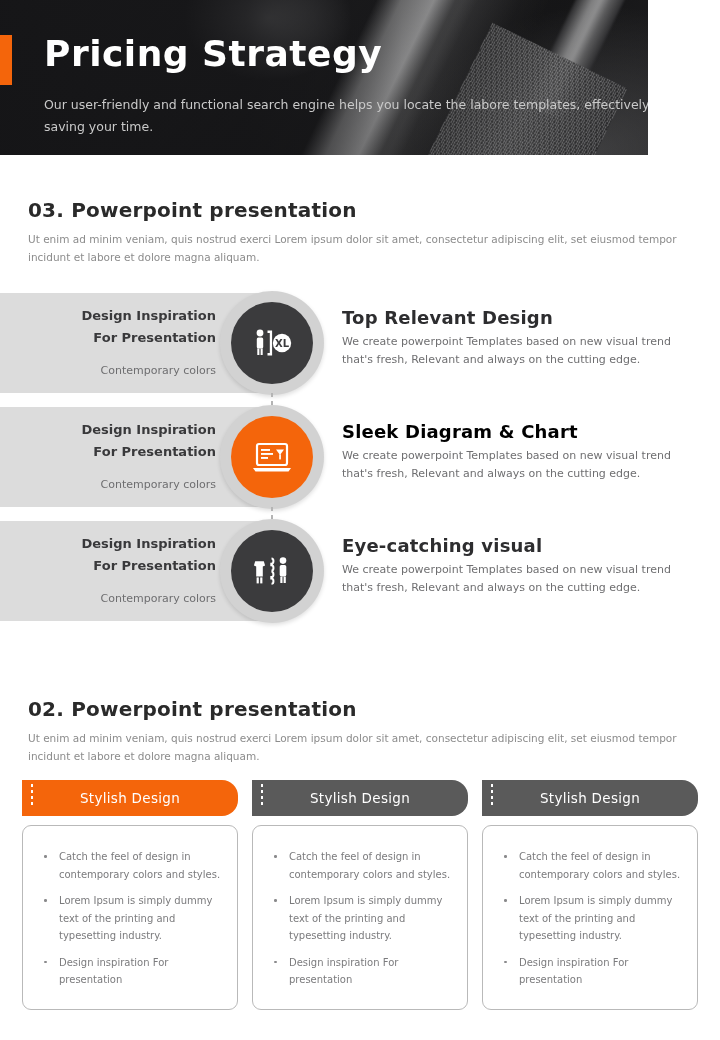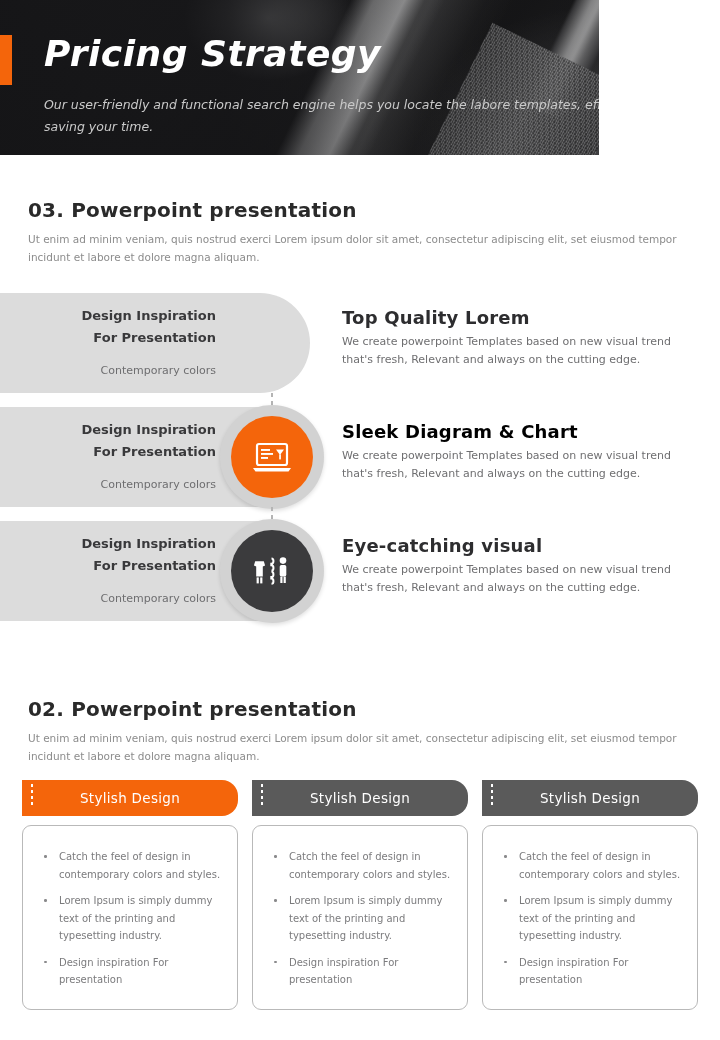--- a/index.html
+++ b/index.html
@@ -11,25 +11,24 @@
     height: 1040px;
     background: #ffffff;
     font-family: "DejaVu Sans", "Liberation Sans", sans-serif;
     overflow: hidden;
     position: relative;
   }
 
   
   .hero {
     position: relative;
-    width: 599px;
+    width: 648px;
     height: 155px;
     overflow: hidden;
     background: #4c1d95;
-    font-style: italic;
   }
   .hero-photo {
     position: absolute;
     inset: 0;
     background:
       radial-gradient(ellipse 120px 90px at 268px 18px, rgba(215,215,215,.55), rgba(215,215,215,0) 70%),
       linear-gradient(116deg, rgba(0,0,0,0) 52%, rgba(188,188,188,.85) 55.5%, rgba(225,225,225,.95) 60%, rgba(120,120,120,.5) 63%, rgba(0,0,0,0) 66%),
       linear-gradient(116deg, rgba(0,0,0,0) 60%, rgba(150,150,150,.35) 64%, rgba(60,60,60,.2) 72%, rgba(0,0,0,0) 76%),
       radial-gradient(ellipse 260px 200px at 600px 150px, rgba(140,140,140,.45), rgba(0,0,0,0) 72%),
       linear-gradient(135deg, #2b2b2d 0%, #202022 38%, #161617 70%, #242426 100%);
@@ -286,23 +285,38 @@
 
 <div class="rows">
 
   <div class="row">
     <div class="row-bar"></div>
     <div class="row-labels">
       <div class="row-l1">Design Inspiration</div>
       <div class="row-l2">For Presentation</div>
       <div class="row-l3">Contemporary colors</div>
     </div>
+    <div class="row-circle">
+      <div class="row-circle-inner dark">
+        <span class="row-icon">
+          <svg width="42" height="32" viewBox="0 0 42 32">
+            <circle cx="9" cy="6" r="3.4" fill="#fff"></circle>
+            <rect x="5.8" y="10.5" width="6.4" height="11" rx="1.6" fill="#fff"></rect>
+            <rect x="6.3" y="21.5" width="2.1" height="6.5" fill="#fff"></rect>
+            <rect x="9.6" y="21.5" width="2.1" height="6.5" fill="#fff"></rect>
+            <path d="M16.5 3.5h4.6v25h-4.6v-2.4h2.3V5.9h-2.3z" fill="#fff"></path>
+            <circle cx="31" cy="16" r="9.2" fill="#fff"></circle>
+            <text x="31" y="20" font-family="DejaVu Sans, sans-serif" font-size="10" font-weight="bold" fill="#3b3b3d" text-anchor="middle">XL</text>
+          </svg>
+        </span>
+      </div>
+    </div>
     <div class="connector" style="top:100px;"></div>
     <div class="row-text">
-      <h3 class="row-heading">Top Quality Lorem</h3>
+      <h3 class="row-heading">Top Relevant Design</h3>
       <p class="row-body">We create powerpoint Templates based on new visual trend that's fresh, Relevant and always on the cutting edge.</p>
     </div>
   </div>
 
   <div class="row">
     <div class="row-bar"></div>
     <div class="row-labels">
       <div class="row-l1">Design Inspiration</div>
       <div class="row-l2">For Presentation</div>
       <div class="row-l3">Contemporary colors</div>

